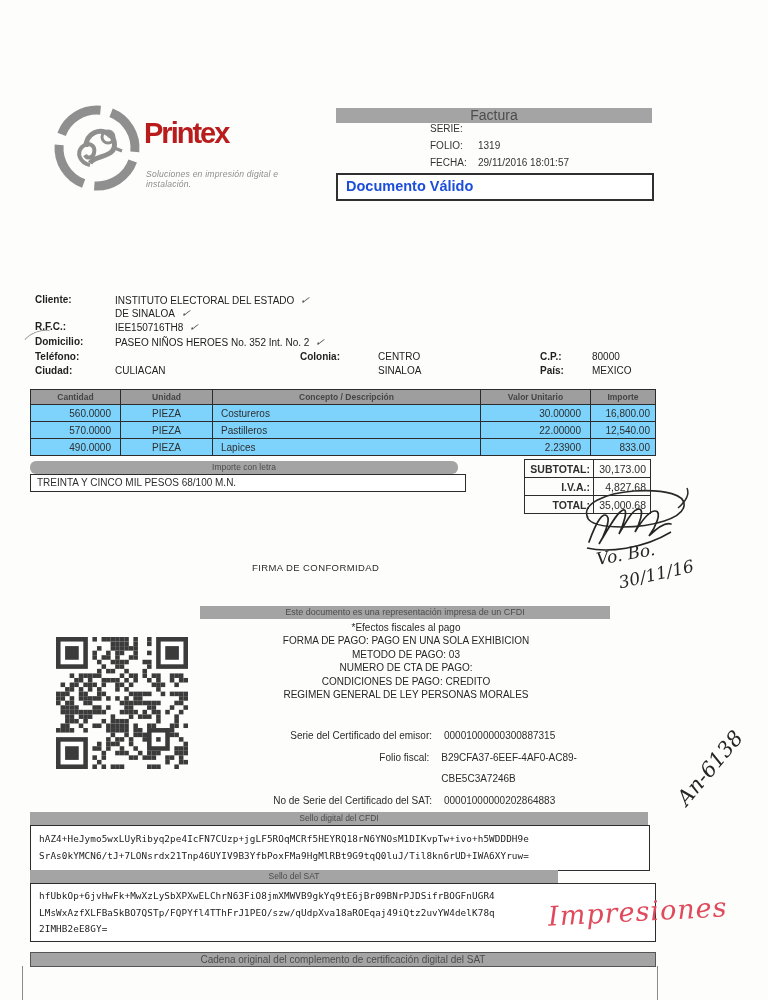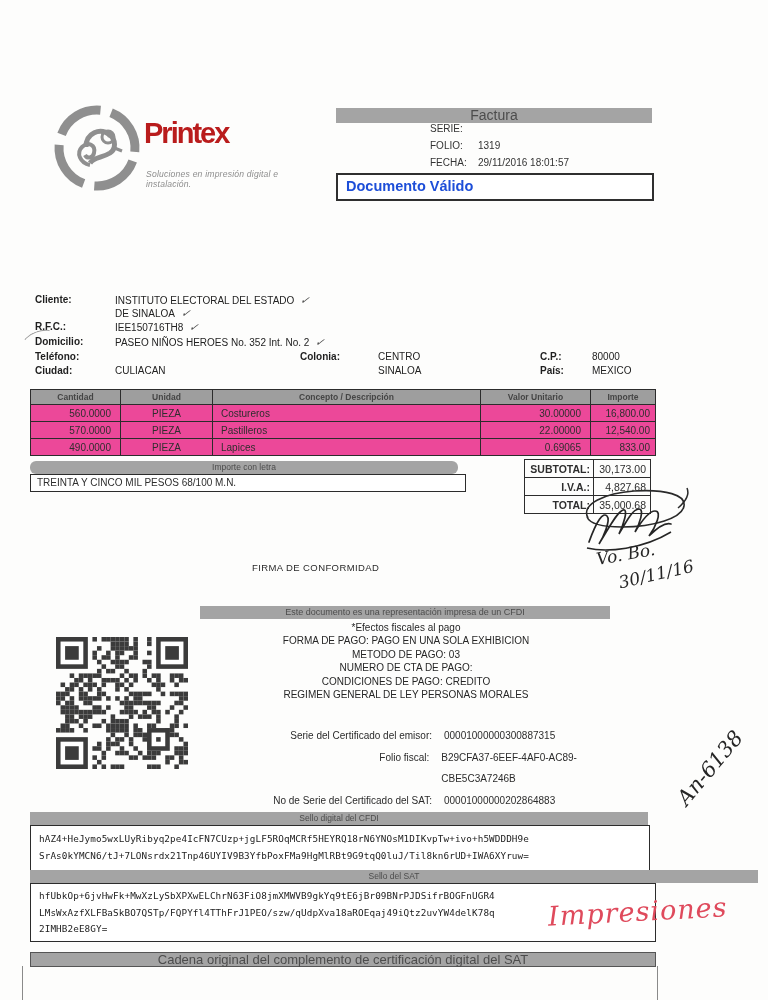--- a/index.html
+++ b/index.html
@@ -21,21 +21,21 @@
   .emisor-addr{font-size:8.3px;color:#9c9c9c;line-height:11px;letter-spacing:0.2px;}
   
   .clbl{font-size:10px;font-weight:bold;color:#1f1f1f;}
   .cval{font-size:10px;color:#222;}
   .check{display:inline-block;color:#4a4a4a;transform:skewX(-18deg) rotate(6deg);
          font-size:11px;margin-left:7px;}
   
   table.items{border-collapse:collapse;table-layout:fixed;width:625px;}
   table.items td,table.items th{border:1px solid #2c2c2c;overflow:hidden;white-space:nowrap;}
   table.items th{background:#9e9e9e;color:#454545;font-size:8.5px;font-weight:bold;height:12px;}
-  table.items td{font-size:10px;height:14px;background:#ec4899;}
+  table.items td{font-size:10px;height:14px;background:#7dd3fc;}
   .ra{text-align:right;padding-right:9px;}
   .ca{text-align:center;}
   .la{text-align:left;padding-left:8px;}
   
   .letrabox{border:1px solid #2c2c2c;background:#fff;font-size:10px;line-height:16px;padding-left:6px;}
   table.tot{border-collapse:collapse;width:127px;}
   table.tot td{border:1.5px solid #2c2c2c;height:15px;font-size:10.5px;white-space:nowrap;}
   table.tot .tl{font-weight:bold;text-align:right;padding-right:3px;width:64px;}
   table.tot .tv{text-align:right;padding-right:4px;}
   .firma{font-size:9.5px;letter-spacing:0.4px;color:#2a2a2a;}
@@ -135,21 +135,21 @@
       <td class="ra">570.0000</td>
       <td class="ca">PIEZA</td>
       <td class="la">Pastilleros</td>
       <td class="ra">22.00000</td>
       <td class="ra" style="padding-right:5px;">12,540.00</td>
     </tr>
     <tr>
       <td class="ra">490.0000</td>
       <td class="ca">PIEZA</td>
       <td class="la">Lapices</td>
-      <td class="ra">0.69065</td>
+      <td class="ra">2.23900</td>
       <td class="ra" style="padding-right:5px;">833.00</td>
     </tr>
   </tbody>
     </table>
 
   <div class="abs bar" style="left:30px;top:461px;width:428px;height:13px;line-height:13px;font-size:8.5px;border-radius:6px;">Importe con letra</div>
   <div class="abs letrabox" style="left:30px;top:474px;width:428px;height:16px;">TREINTA Y CINCO MIL PESOS 68/100 M.N.</div>
 
   <table class="tot abs" style="left:524px;top:459px;">
     <tbody>
@@ -530,26 +530,26 @@
   </div>
 
   <div class="abs hand" style="left:620px;top:756px;width:180px;font-size:21px;text-align:center;transform:rotate(-50deg);">An-6138</div>
 
   <div class="abs bar" style="left:30px;top:812px;width:618px;height:13px;line-height:13px;font-size:8.5px;">Sello digital del CFDI</div>
   <div class="abs sellobox cfdi-s" style="left:30px;top:825px;width:602px;height:36px;">
     <div>hAZ4+HeJymo5wxLUyRibyq2pe4IcFN7CUzp+jgLF5ROqMCRf5HEYRQ18rN6YNOsM1DIKvpTw+ivo+h5WDDDH9e</div>
     <div>SrAs0kYMCN6/tJ+7LONsrdx21Tnp46UYIV9B3YfbPoxFMa9HgMlRBt9G9tqQ0luJ/Til8kn6rUD+IWA6XYruw=</div>
   </div>
 
-  <div class="abs bar" style="left:30px;top:870px;width:728px;height:13px;line-height:13px;font-size:8.5px;">Sello del SAT</div>
+  <div class="abs bar" style="left:30px;top:870px;width:528px;height:13px;line-height:13px;font-size:8.5px;">Sello del SAT</div>
   <div class="abs sellobox sat-s" style="left:30px;top:883px;width:608px;height:49px;">
     <div>hfUbkOp+6jvHwFk+MwXzLySbXPXwELChrN63FiO8jmXMWVB9gkYq9tE6jBr09BNrPJDSifrBOGFnUGR4</div>
     <div>LMsWxAzfXLFBaSkBO7QSTp/FQPYfl4TThFrJ1PEO/szw/qUdpXva18aROEqaj49iQtz2uvYW4delK78q</div>
     <div>2IMHB2eE8GY=</div>
   </div>
 
   <div class="abs hand red" style="left:548px;top:896px;font-size:27px;letter-spacing:1px;transform:rotate(-3deg);">Impresiones</div>
 
-  <div class="abs bar cadena" style="left:30px;top:952px;width:624px;height:13px;line-height:13px;font-size:13px;">Cadena original del complemento de certificación digital del SAT</div>
+  <div class="abs bar cadena" style="left:30px;top:952px;width:624px;height:13px;line-height:13px;font-size:10px;">Cadena original del complemento de certificación digital del SAT</div>
   <div class="abs vline" style="left:22px;top:966px;height:34px;"></div>
   <div class="abs vline" style="left:657px;top:966px;height:34px;"></div>
 
 </div>
 
 </body></html>

